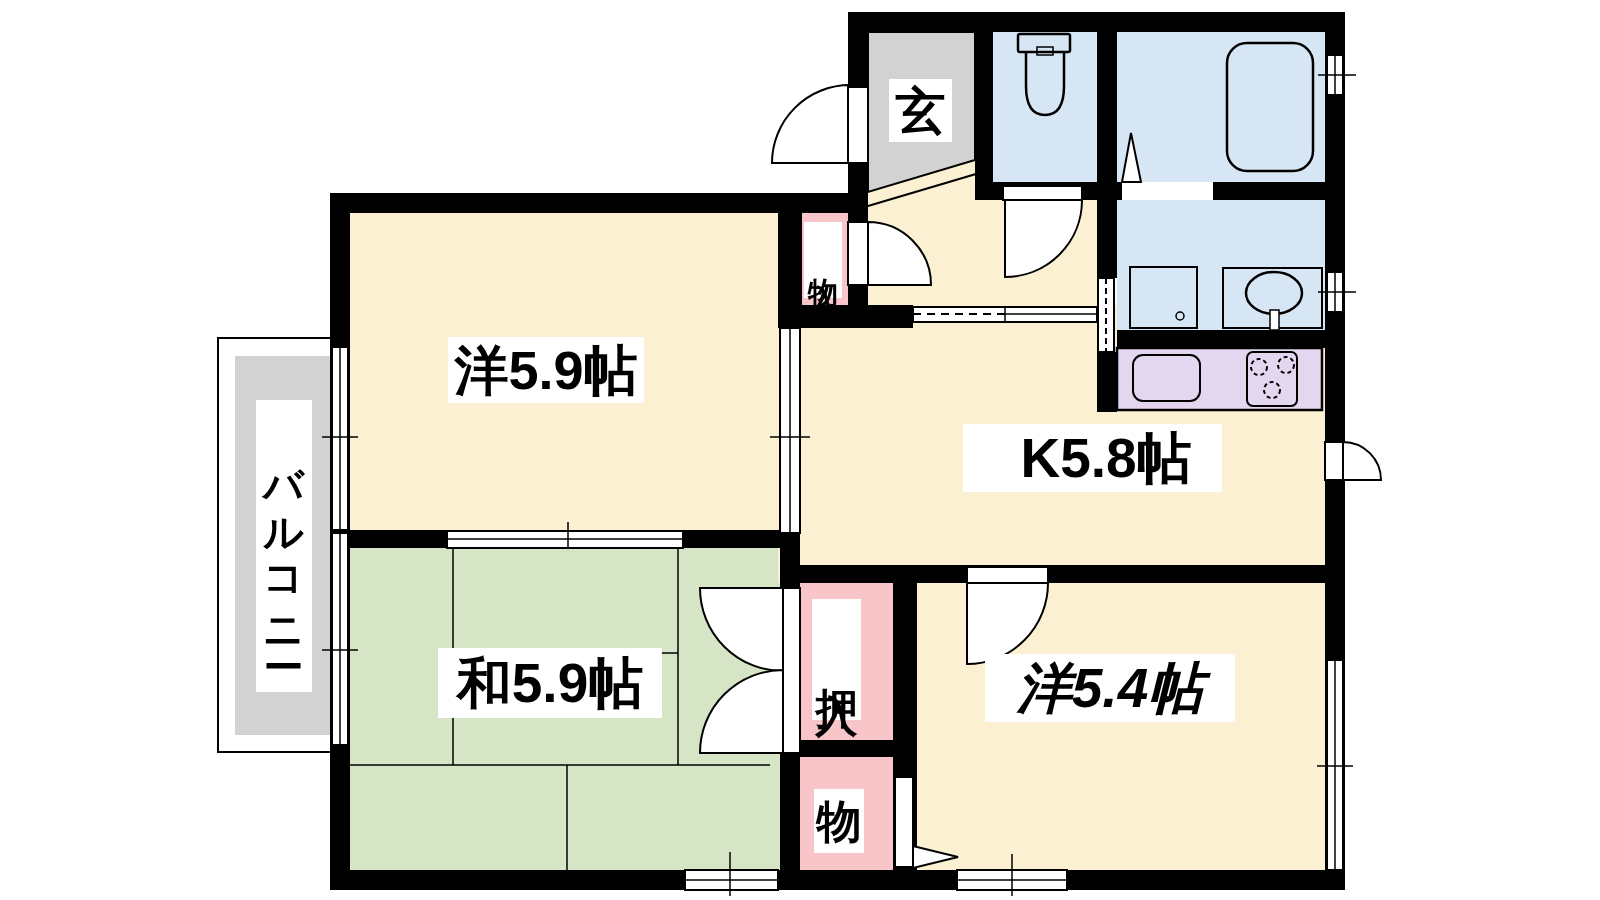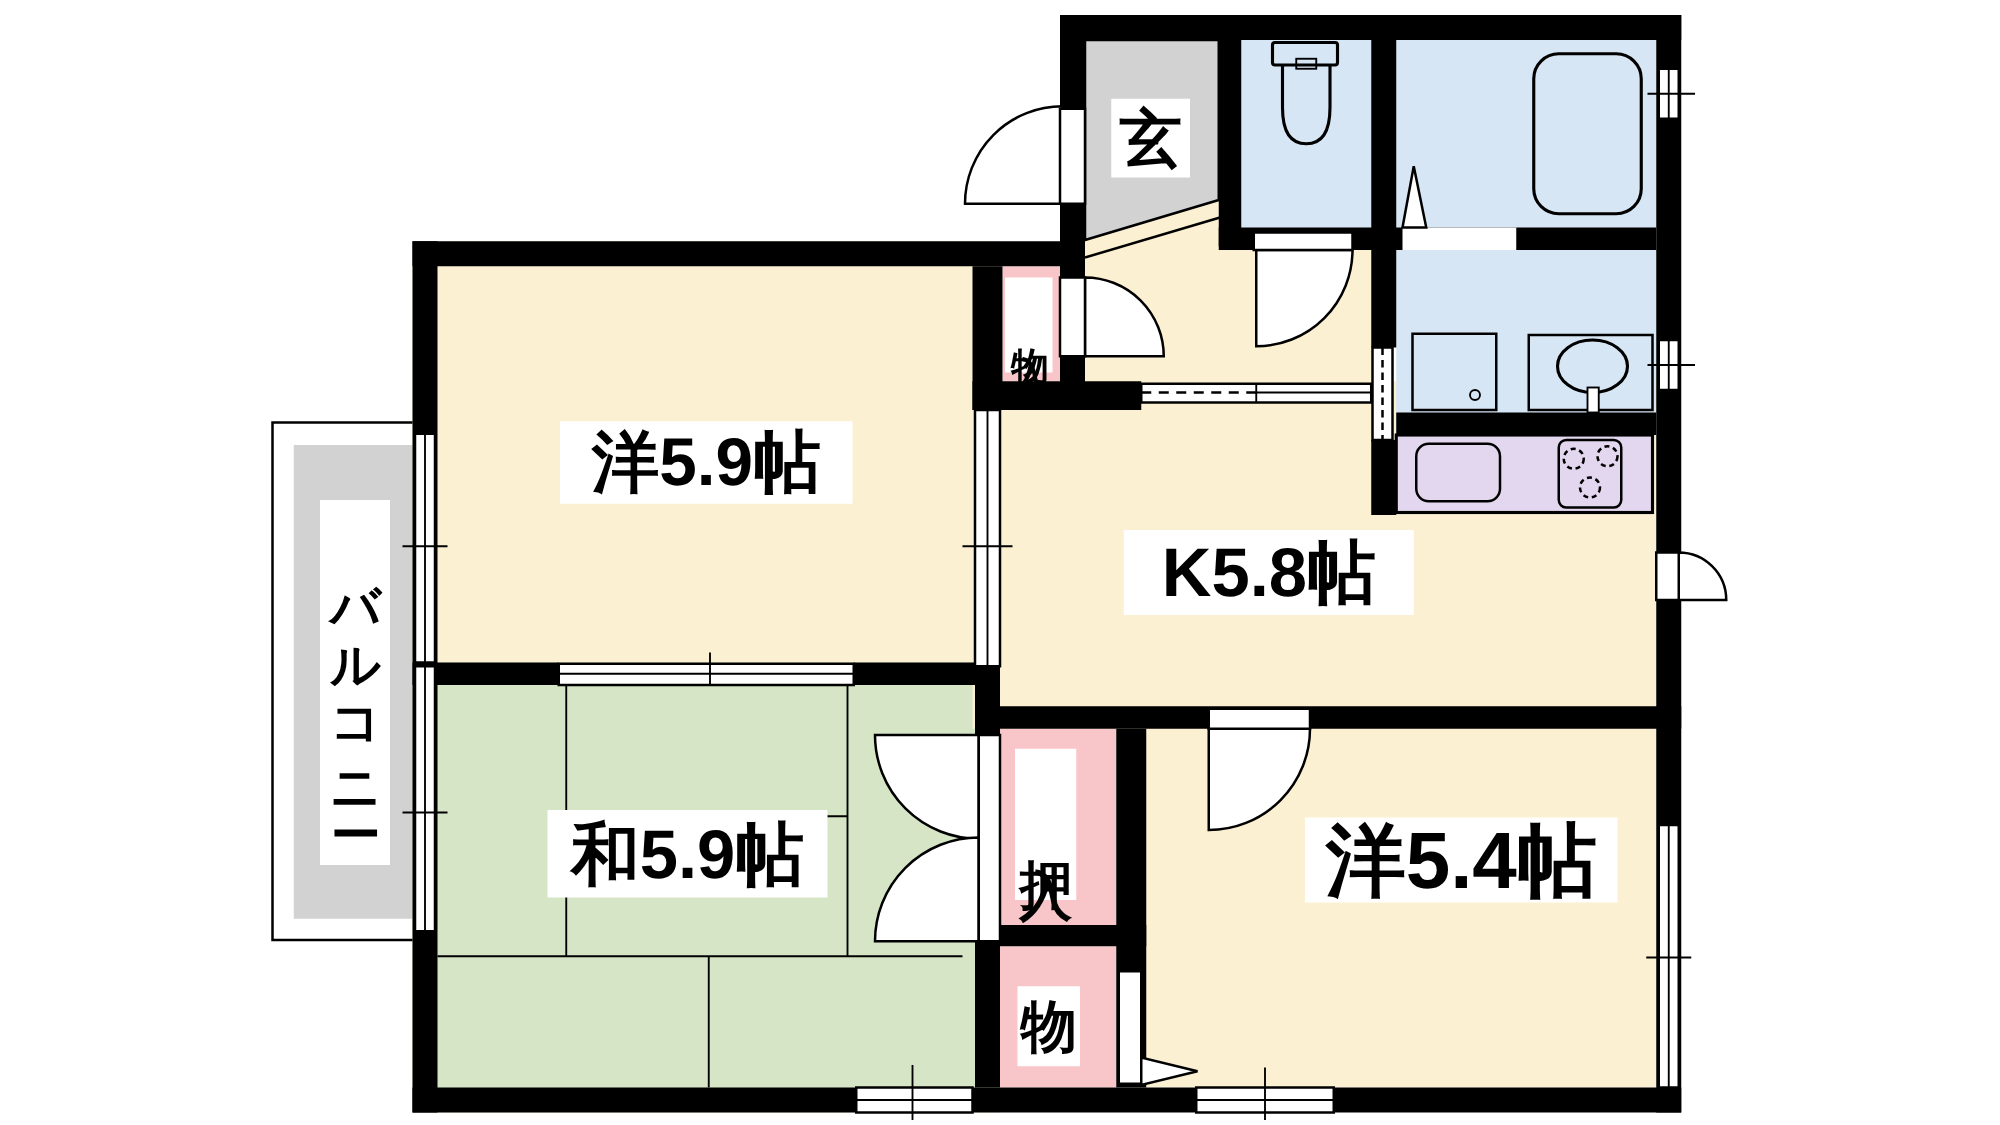--- a/index.html
+++ b/index.html
@@ -9,24 +9,24 @@
     font-family:"Liberation Sans","DejaVu Sans",sans-serif;color:#000;
   }
   .stage svg{position:absolute;left:0;top:0;}
   .room-label{
     position:absolute;display:flex;align-items:center;justify-content:center;
     background:#fff;line-height:1;font-weight:600;white-space:nowrap;
   }
   .room-label.vertical{
     writing-mode:vertical-rl;letter-spacing:6px;
   }
-  .lbl-yo59{left:448px;top:337px;width:234px;height:66px;font-size:54px;}
-  .lbl-k58{left:899px;top:424px;width:232px;height:68px;font-size:55px;}
+  .lbl-yo59{left:448px;top:337px;width:196px;height:66px;font-size:54px;}
+  .lbl-k58{left:963px;top:424px;width:232px;height:68px;font-size:55px;padding-left:27px;}
   .lbl-wa59{left:438px;top:648px;width:224px;height:70px;font-size:55px;}
-  .lbl-yo54{left:1044px;top:654px;width:250px;height:68px;font-size:64px;}
+  .lbl-yo54{left:985px;top:654px;width:250px;height:68px;font-size:55px;font-style:italic;}
   .lbl-gen{left:889px;top:79px;width:63px;height:63px;font-size:50px;}
   .lbl-balcony{left:256px;top:400px;width:56px;height:292px;font-size:40px;}
   .lbl-monoiri{left:804px;top:222px;width:38px;height:76px;font-size:30px;letter-spacing:3px;}
   .lbl-oshiire{left:812px;top:599px;width:49px;height:121px;font-size:42px;}
   .lbl-mono{left:814px;top:789px;width:50px;height:64px;font-size:45px;}
 </style>
 </head>
 <body>
 
 <div class="stage">

